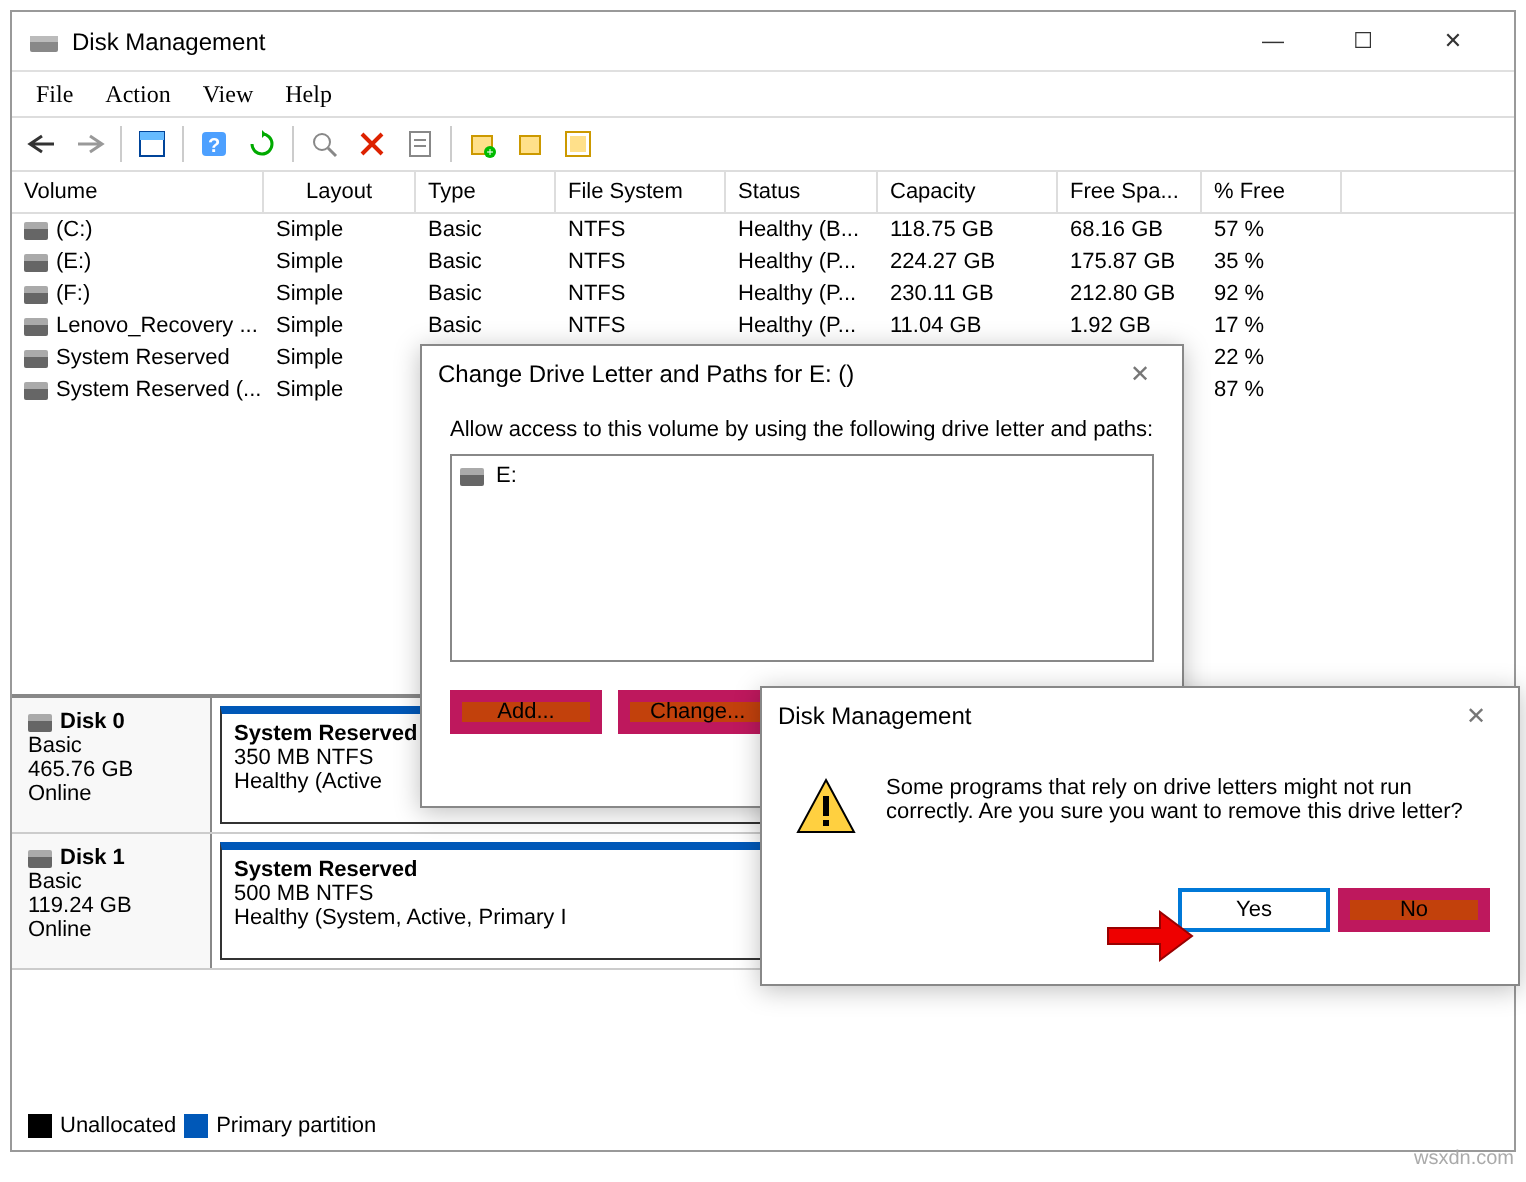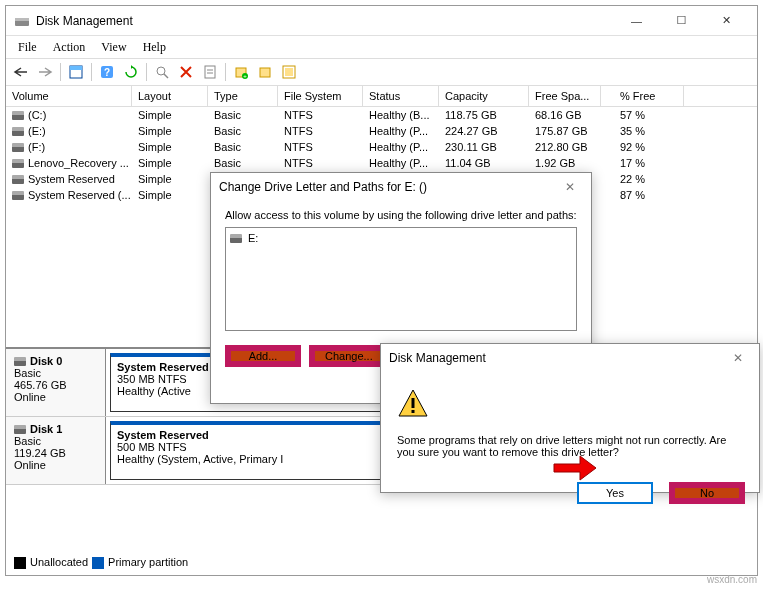--- a/index.html
+++ b/index.html
@@ -18,22 +18,22 @@
     .toolbar { height: 28px; border-top: 1px solid #ddd; border-bottom: 1px solid #ddd; display: flex; align-items: center; padding: 0 4px; gap: 2px; }
     .tool-btn { width: 22px; height: 22px; display: flex; align-items: center; justify-content: center; cursor: pointer; border: 1px solid transparent; }
     .tool-sep { width: 1px; height: 18px; background: #ccc; margin: 0 2px; }
     
     .volume-table { width: 100%; }
     .table-header { display: flex; background: #fff; border-bottom: 1px solid #ddd; font-size: 11px; }
     .th { padding: 4px 6px; border-right: 1px solid #ddd; text-align: left; white-space: nowrap; overflow: hidden; }
     .table-body { height: 240px; overflow: auto; }
     .tr { display: flex; font-size: 11px; }
     .td { padding: 2px 6px; white-space: nowrap; overflow: hidden; display: flex; align-items: center; gap: 4px; }
-    .col0 { width: 126px; } .col1 { width: 76px; } .col2 { width: 70px; } .col3 { width: 85px; }
-    .col4 { width: 76px; } .col5 { width: 90px; } .col6 { width: 72px; } .col7 { width: 70px; margin-left: 13px; }
+    .col0 { width: 126px; } .col1 { width: 76px; text-align: center; } .col2 { width: 70px; } .col3 { width: 85px; }
+    .col4 { width: 76px; } .col5 { width: 90px; } .col6 { width: 72px; } .col7 { width: 70px; }
     
     .drive-icon { width: 12px; height: 9px; background: linear-gradient(#aaa 0 40%, #666 40% 100%); border-radius: 1px; display: inline-block; flex-shrink: 0; }
     
     .disk-panel { border-top: 2px solid #888; padding: 0; background: #fff; overflow: auto; height: 205px; }
     .disk-row { display: flex; border-bottom: 1px solid #ccc; min-height: 68px; }
     .disk-info { width: 100px; padding: 6px 8px; font-size: 11px; border-right: 1px solid #888; background: #f8f8f8; }
     .disk-info-title { display:flex; align-items:center; gap:4px; }
     .disk-name { font-weight: bold; }
     .disk-parts { flex: 1; display: flex; padding: 4px; gap: 4px; }
     .partition { border: 1px solid #333; border-top: 4px solid #0058b8; flex: 1; padding: 4px 6px; font-size: 11px; background:#fff; }
@@ -47,23 +47,23 @@
     .dlg-title { height: 28px; display: flex; align-items: center; padding: 0 8px; }
     .dlg-title span { flex:1; font-size: 12px; }
     .dlg-close { width: 26px; height: 22px; display:flex; align-items:center; justify-content:center; color:#777; cursor:pointer; }
     .dlg-body { padding: 8px 14px; font-size: 11px; }
     .volume-list { border: 1px solid #888; height: 104px; margin-top: 6px; background: #fff; padding: 2px; }
     .vli { display:flex; align-items:center; gap:6px; padding:2px; font-size:11px;}
     .dlg-btns { padding: 6px 14px; display:flex; gap:8px; }
     .btn { min-width: 76px; height: 22px; border:6px solid #be185d; background:#c2410c; font-size:11px; cursor:pointer; display:inline-flex; align-items:center; justify-content:center; padding: 0 10px;}
     
     .dlg2 { left: 380px; top: 343px; width: 380px; height: 150px; background:#fff; }
-    .confirm-body { display:flex; padding: 16px; gap: 14px; font-size: 11px; flex-direction: column; }
+    .confirm-body { display:flex; padding: 16px; gap: 14px; font-size: 11px; }
     .warn-icon { width: 32px; height: 32px; flex-shrink:0; }
-    .confirm-btns { display:flex; gap: 16px; justify-content:flex-end; padding: 8px 14px 14px; margin-left: 41px; }
+    .confirm-btns { display:flex; gap: 4px; justify-content:flex-end; padding: 8px 14px 14px; margin-left: 41px; }
     .btn-primary { border: 2px solid #0078d7; background:#fff; }
     
     .arrow { position: absolute; left: 552px; top: 454px; }
     .watermark { position:absolute; right:6px; bottom:6px; font-size:10px; color:#aaa; }
   </style>
 </head>
 <body>
 
 <div class="window">
   <div class="titlebar">

